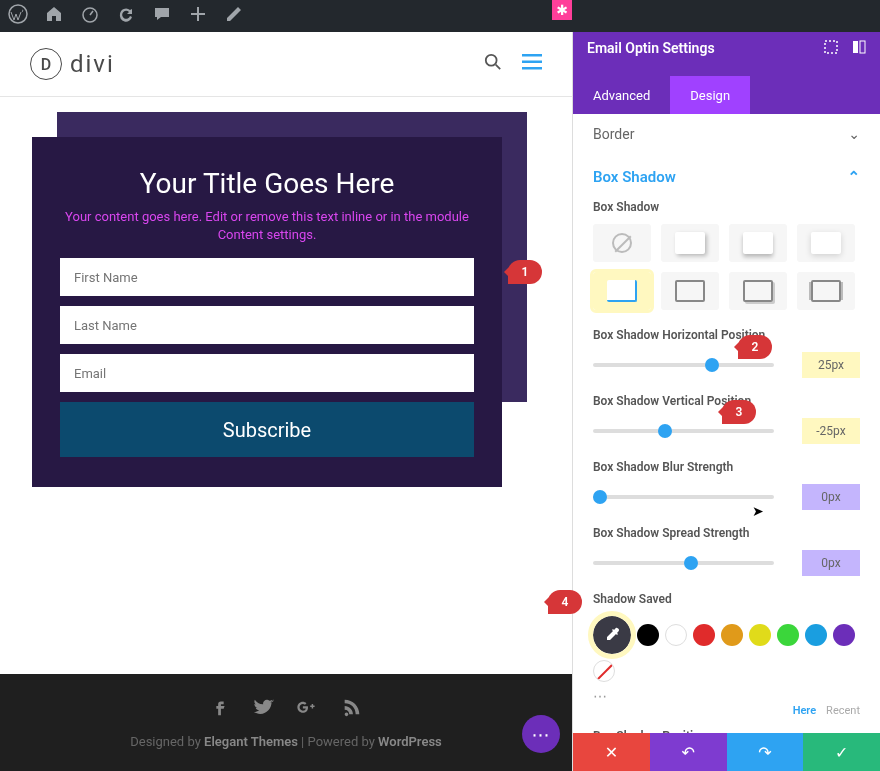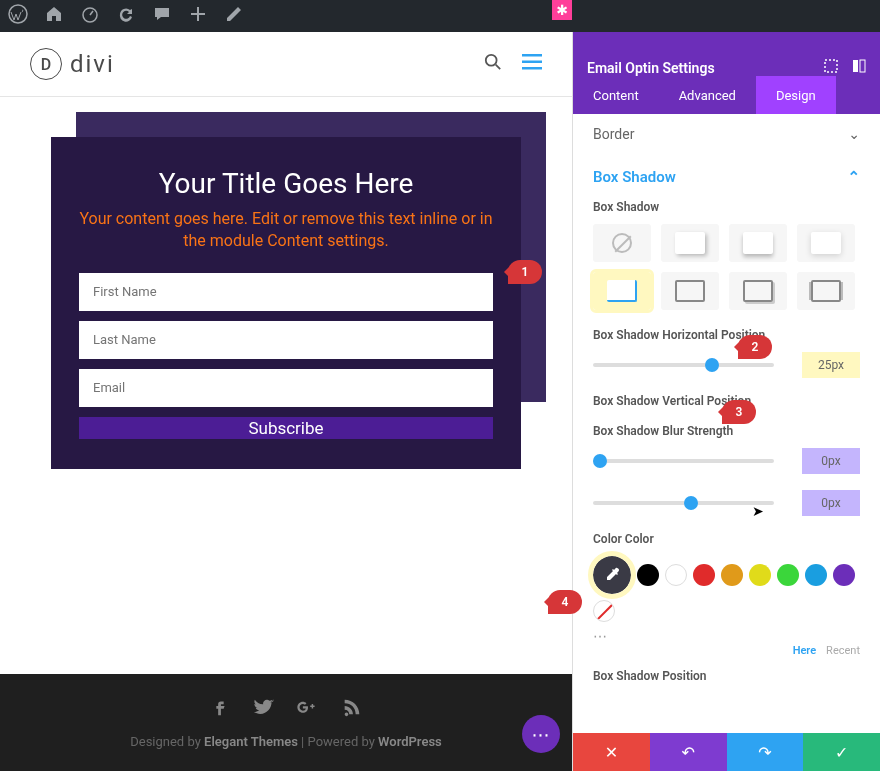--- a/index.html
+++ b/index.html
@@ -7,38 +7,38 @@
 .wp-bar{height:32px;background:#23282d;display:flex;align-items:center;padding:0 8px;gap:16px}
 .wp-bar svg{width:20px;height:20px;fill:#a0a5aa}
 .wp-bar .wp-icon{cursor:pointer}
 .main-wrap{display:flex;height:739px}
 .left-col{width:572px;background:#fff;display:flex;flex-direction:column}
 .divi-header{height:65px;border-bottom:1px solid #e5e5e5;display:flex;align-items:center;padding:0 30px;justify-content:space-between}
 .divi-logo{display:flex;align-items:center;gap:8px;color:#4a4a4a}
 .divi-logo-circle{width:32px;height:32px;border:1.5px solid #4a4a4a;border-radius:50%;display:flex;align-items:center;justify-content:center;font-size:16px;font-weight:500}
 .divi-logo-text{font-size:24px;font-weight:400;letter-spacing:2px}
 .header-icons{display:flex;align-items:center;gap:20px}
-.page-body{flex:1;padding:40px 23px 0;display:flex;flex-direction:column}
+.page-body{flex:1;padding:40px 32px 0;display:flex;flex-direction:row}
 .optin-wrapper{position:relative;margin:0 auto;width:470px}
 .shadow-box{position:absolute;top:-25px;left:25px;width:470px;height:290px;background:#3a2a5f}
 .optin-module{position:relative;background:#271844;padding:30px 28px;width:470px}
 .optin-title{color:#fff;text-align:center;font-size:28px;font-weight:400;margin-bottom:8px}
-.optin-desc{color:#f97316;text-align:center;font-size:16px;margin-bottom:20px;line-height:1.4}
+.optin-desc{color:#d946ef;text-align:center;font-size:13px;margin-bottom:14px;line-height:1.4}
 .optin-input{width:100%;height:38px;background:#fff;border:none;padding:0 14px;font-size:13px;margin-bottom:10px;color:#555}
-.optin-btn{width:100%;height:22px;background:#4c1d95;color:#fff;border:none;font-size:17px;cursor:pointer}
+.optin-btn{width:100%;height:55px;background:#0c4a6e;color:#fff;border:none;font-size:20px;cursor:pointer}
 .spacer{flex:1}
 .footer{background:#1f1f1f;padding:22px 0;text-align:center}
 .social-row{display:flex;justify-content:center;gap:22px;margin-bottom:12px}
 .social-row svg{width:22px;height:22px;fill:#888}
 .footer-text{color:#666;font-size:13px}
 .footer-text a{color:#888;text-decoration:none;font-weight:600}
 .fab{position:absolute;bottom:18px;right:320px;width:38px;height:38px;background:#6c2eb9;border-radius:50%;display:flex;align-items:center;justify-content:center;color:#fff;font-size:18px;letter-spacing:1px}
 .star-badge{position:absolute;top:0;right:308px;width:20px;height:20px;background:#ff3f9a;color:#fff;display:flex;align-items:center;justify-content:center;font-size:14px}
 .panel{width:308px;background:#fff;border-left:1px solid #ddd;display:flex;flex-direction:column;position:relative}
-.panel-header{height:44px;background:#6c2eb9;color:#fff;display:flex;align-items:flex-end;padding:0 14px;font-size:14px;font-weight:600;justify-content:space-between}
+.panel-header{height:44px;background:#6c2eb9;color:#fff;display:flex;align-items:flex-start;padding:8px 14px;font-size:14px;font-weight:600;justify-content:space-between}
 .panel-header-icons{display:flex;gap:14px}
 .panel-header-icons svg{width:14px;height:14px;fill:#fff}
 .tabs{height:38px;background:#6c2eb9;display:flex}
 .tab{flex:0 0 auto;padding:0 20px;color:#fff;font-size:13px;display:flex;align-items:center;cursor:pointer}
 .tab.active{background:#a041ff}
 .panel-body{flex:1;overflow-y:auto;padding:0 20px}
 .section-row{display:flex;justify-content:space-between;align-items:center;padding:12px 0;color:#666;font-size:14px}
 .section-title{color:#2ea3f2;font-size:15px;font-weight:600;padding:14px 0;display:flex;justify-content:space-between;align-items:center}
 .label{font-size:12px;color:#555;font-weight:600;margin-bottom:10px}
 .presets{display:flex;flex-wrap:wrap;gap:10px;margin-bottom:18px}
@@ -177,21 +177,20 @@
         <span><svg viewBox="0 0 14 14">
               <rect x="1" y="1" width="12" height="12" fill="none" stroke="#fff" stroke-width="1.5" stroke-dasharray="2 2"></rect>
             </svg></span>
         <span><svg viewBox="0 0 14 14">
               <rect x="1" y="1" width="5" height="12" fill="#fff"></rect>
               <rect x="8" y="1" width="5" height="12" fill="none" stroke="#fff"></rect>
             </svg></span>
       </div>
     </div>
     <div class="tabs">
-      <div class="tab">Content</div>
       <div class="tab">Advanced</div>
       <div class="tab active">Design</div>
     </div>
     <div class="panel-body">
       <div class="section-row">
         <span>Border</span>
         <span>⌄</span>
       </div>
       <div class="section-title">
         <span>Box Shadow</span>
@@ -229,40 +228,47 @@
         <div class="label">Box Shadow Horizontal Position</div>
         <div class="slider-track">
           <div class="slider">
               <div class="slider-thumb" style="left:62%"></div>
             </div>
           <input class="slider-val highlight" value="25px" style="">
         </div>
       </div>
       <div class="slider-row">
         <div class="label">Box Shadow Vertical Position</div>
+        <div class="slider-track">
+          <div class="slider">
+              <div class="slider-thumb" style="left:36%"></div>
+            </div>
+          <input class="slider-val highlight" value="-25px" style="">
+        </div>
       </div>
       <div class="slider-row">
         <div class="label">Box Shadow Blur Strength</div>
         <div class="slider-track">
           <div class="slider">
               <div class="slider-thumb" style="left:0%"></div>
             </div>
           <input class="slider-val" value="0px" style="">
         </div>
       </div>
       <div class="slider-row">
+        <div class="label">Box Shadow Spread Strength</div>
         <div class="slider-track">
           <div class="slider">
               <div class="slider-thumb" style="left:50%"></div>
             </div>
           <input class="slider-val" value="0px" style="">
         </div>
       </div>
 
-      <div class="label">Color Color</div>
+      <div class="label">Shadow Saved</div>
       <div class="colors">
         <div class="eyedrop">
             <svg viewBox="0 0 16 16">
               <path d="M13 1c1 0 2 1 2 2 0 .5-.2 1-.6 1.4L13 6l1 1-1 1-1-1-6 6H3v-3l6-6-1-1 1-1 1 1 1.4-1.4C12 .2 12.5 1 13 1z"></path>
             </svg>
           </div>
         <div class="color-swatch" style="background:#000"></div>
         <div class="color-swatch" style="background:#fff;border:1px solid #ddd"></div>
         <div class="color-swatch" style="background:#e02b2b"></div>
         <div class="color-swatch" style="background:#e09a1a"></div>

